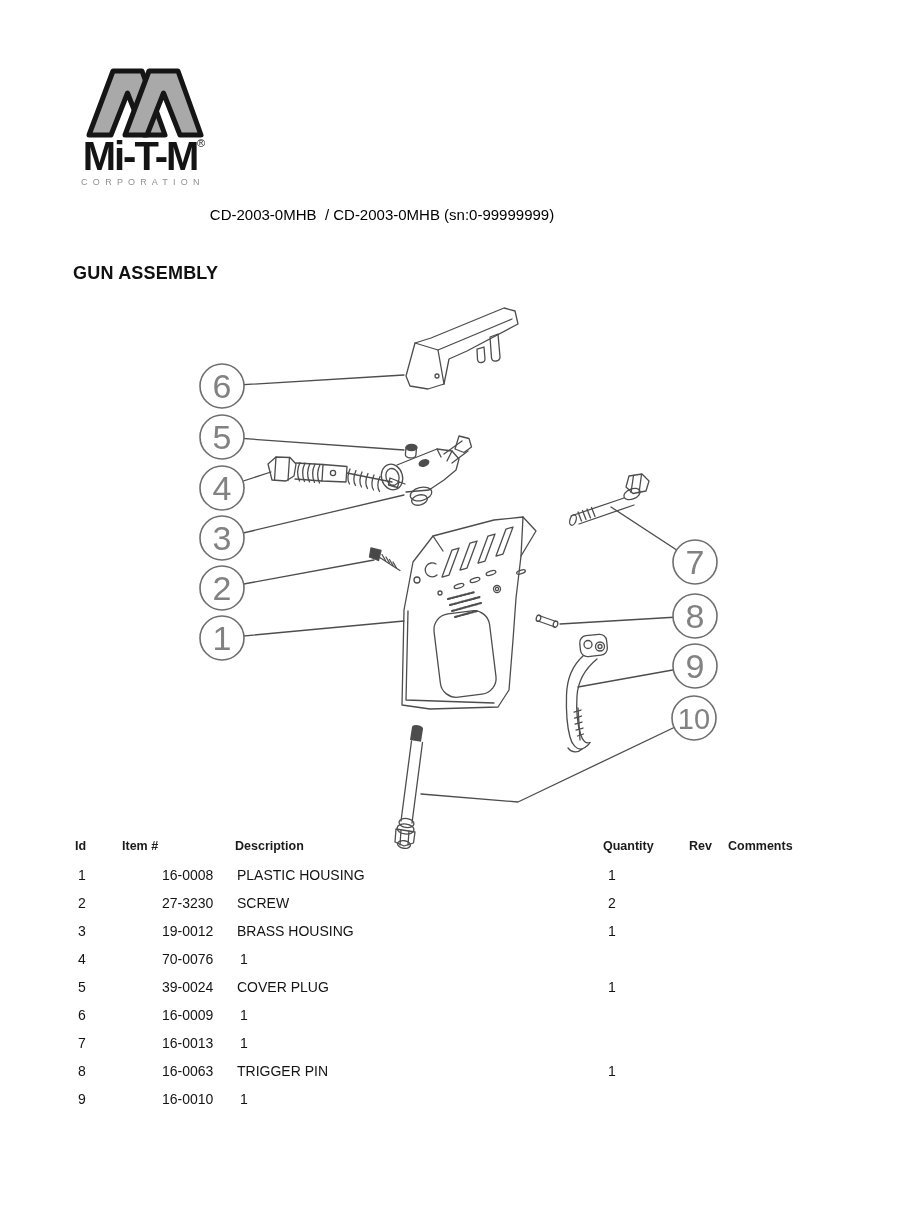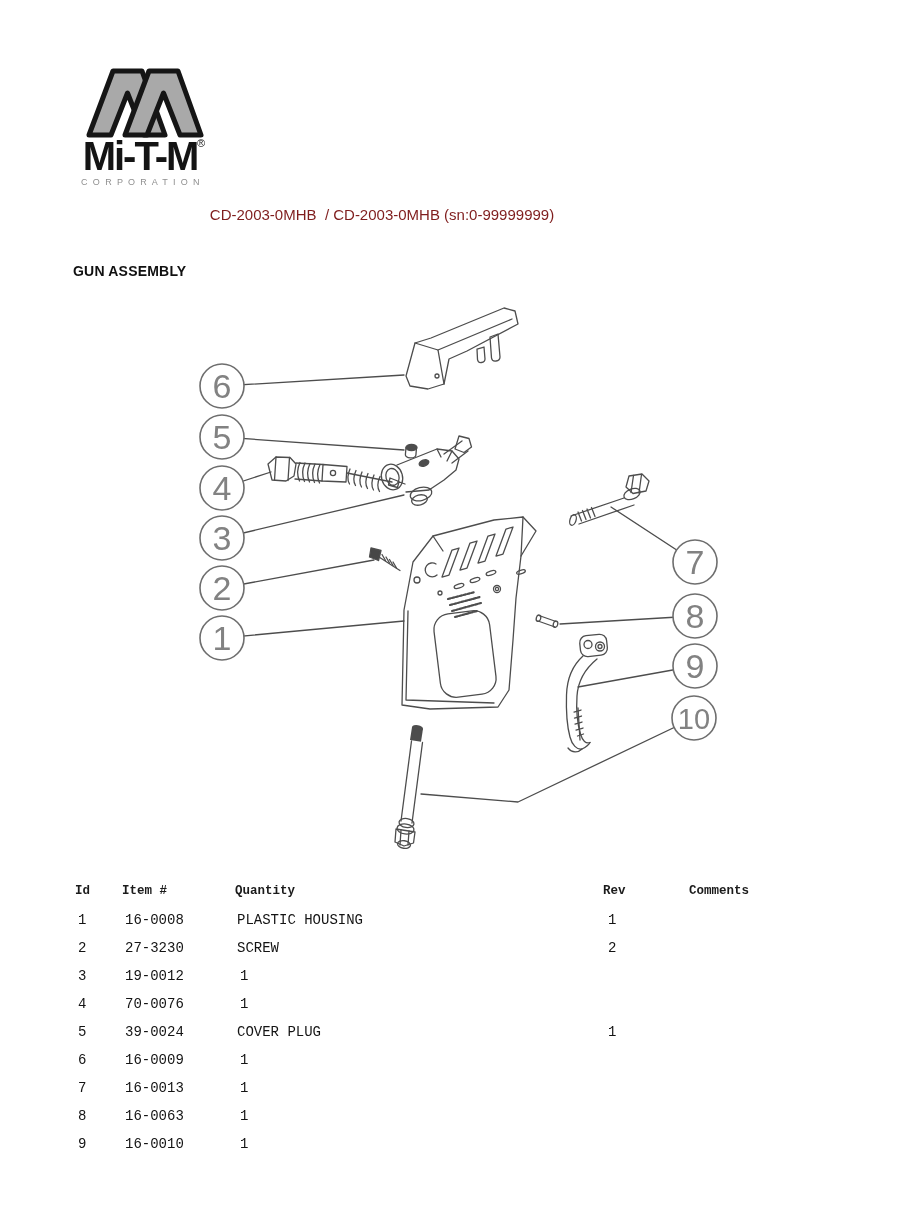--- a/index.html
+++ b/index.html
@@ -3,34 +3,34 @@
 <meta charset="utf-8">
 <style>
   html,body{margin:0;padding:0;}
   body{
     width:906px;height:1208px;position:relative;background:#ffffff;overflow:hidden;
     font-family:"Liberation Sans", sans-serif;color:#161616;
   }
   .abs{position:absolute;}
   .model-line{
     left:0;top:206px;width:764px;text-align:center;
-    font-size:15px;color:#7f1d1d;white-space:pre;
+    font-size:15px;color:#000000;white-space:pre;
   }
   .page-title{
-    left:73px;top:263px;font-size:14px;font-weight:bold;color:#101010;letter-spacing:.2px;
+    left:73px;top:263px;font-size:18px;font-weight:bold;color:#101010;letter-spacing:.2px;
   }
   .diagram-wrap{left:180px;top:295px;width:565px;height:575px;}
   
-  .parts-table{left:68px;top:884px;width:810px;font-family:Liberation Mono, monospace;}
+  .parts-table{left:68px;top:839px;width:810px;}
   .thead,.trow{display:grid;grid-template-columns:54px 113px 368px 86px 39px 140px;}
   .thead{font-size:12.5px;font-weight:bold;color:#1b1b1b;line-height:14px;height:22px;}
   .thead .c-id{padding-left:7px;}
   .trow{height:28px;line-height:28px;font-size:14px;color:#141414;}
   .trow .c-id{padding-left:10px;}
-  .trow .c-item{padding-left:3px;}
+  .trow .c-item{padding-left:3px;margin-left:37px;}
   .trow .c-desc{padding-left:2px;}
   .trow .c-qty{padding-left:5px;}
   .c{white-space:nowrap;overflow:visible;}
   svg text{font-family:"Liberation Sans", sans-serif;}
 </style>
 </head>
 <body>
 
 <svg class="abs" style="left:75px;top:56px" width="140" height="134" viewBox="0 0 140 134">
   <g stroke="#151515" stroke-width="5" stroke-linejoin="round" fill="#a9a9a9">
@@ -211,20 +211,21 @@
       <circle cx="694" cy="718" r="22" fill="#fff" stroke="#6e6e6e" stroke-width="1.6"></circle>
       <text x="694" y="729" text-anchor="middle" font-size="29">10</text>
     </g>
   </g>
 </svg>
 
 <div class="abs parts-table">
   <div class="thead">
     <div class="c c-id">Id</div>
     <div class="c c-item">Item #</div>
+    <div class="c c-desc">Description</div>
     <div class="c c-qty">Quantity</div>
     <div class="c c-rev">Rev</div>
     <div class="c c-com">Comments</div>
   </div>
   <div>
       <div class="trow">
     <div class="c c-id cell">1</div>
     <div class="c c-item cell">16-0008</div>
     <div class="c c-desc cell">PLASTIC HOUSING</div>
     <div class="c c-qty cell">1</div>
@@ -235,20 +236,21 @@
     <div class="c c-id cell">2</div>
     <div class="c c-item cell">27-3230</div>
     <div class="c c-desc cell">SCREW</div>
     <div class="c c-qty cell">2</div>
     <div class="c c-rev cell"></div>
     <div class="c c-com cell"></div>
   </div>
       <div class="trow">
     <div class="c c-id cell">3</div>
     <div class="c c-item cell">19-0012</div>
+    <div class="c c-desc cell">BRASS HOUSING</div>
     <div class="c c-qty cell">1</div>
     <div class="c c-rev cell"></div>
     <div class="c c-com cell"></div>
   </div>
       <div class="trow">
     <div class="c c-id cell">4</div>
     <div class="c c-item cell">70-0076</div>
     <div class="c c-qty cell">1</div>
     <div class="c c-rev cell"></div>
     <div class="c c-com cell"></div>
@@ -271,20 +273,21 @@
       <div class="trow">
     <div class="c c-id cell">7</div>
     <div class="c c-item cell">16-0013</div>
     <div class="c c-qty cell">1</div>
     <div class="c c-rev cell"></div>
     <div class="c c-com cell"></div>
   </div>
       <div class="trow">
     <div class="c c-id cell">8</div>
     <div class="c c-item cell">16-0063</div>
+    <div class="c c-desc cell">TRIGGER PIN</div>
     <div class="c c-qty cell">1</div>
     <div class="c c-rev cell"></div>
     <div class="c c-com cell"></div>
   </div>
       <div class="trow">
     <div class="c c-id cell">9</div>
     <div class="c c-item cell">16-0010</div>
     <div class="c c-qty cell">1</div>
     <div class="c c-rev cell"></div>
     <div class="c c-com cell"></div>

